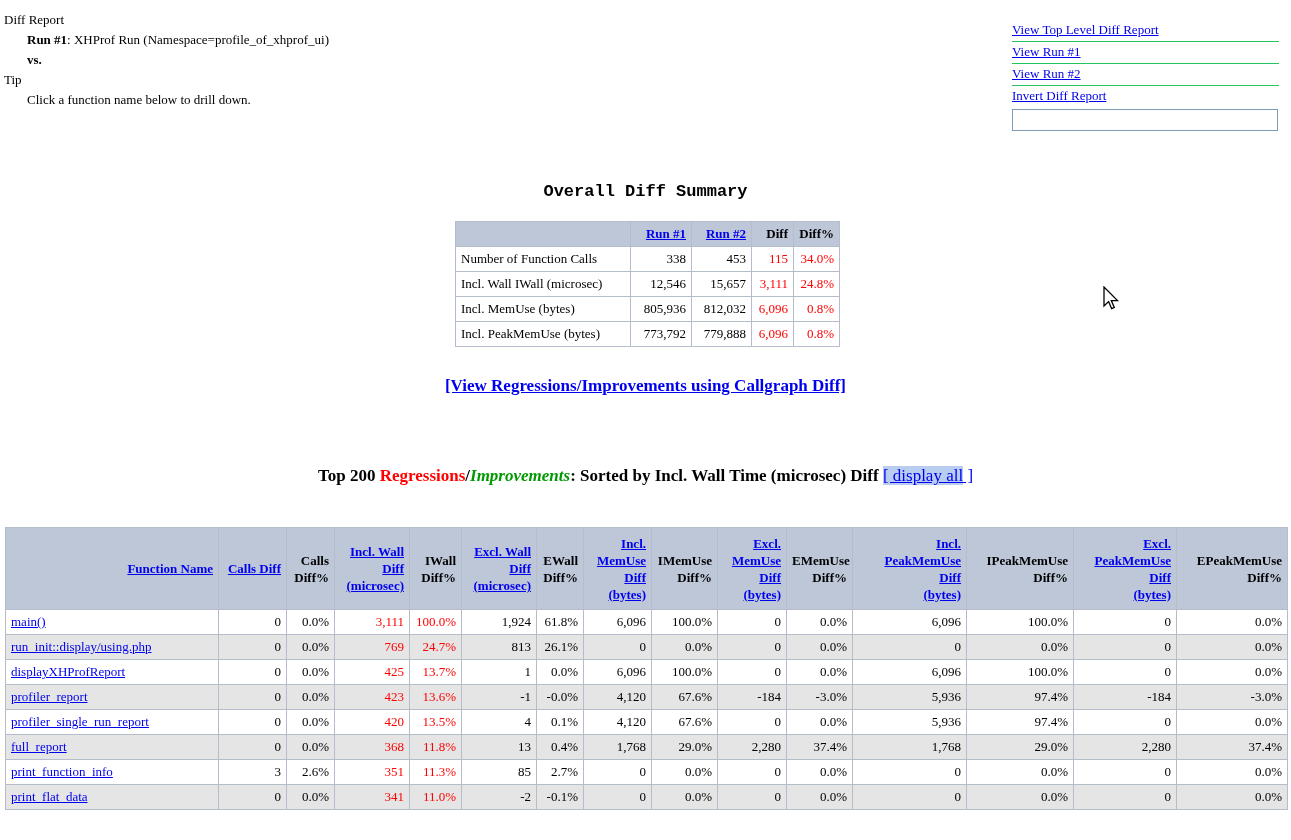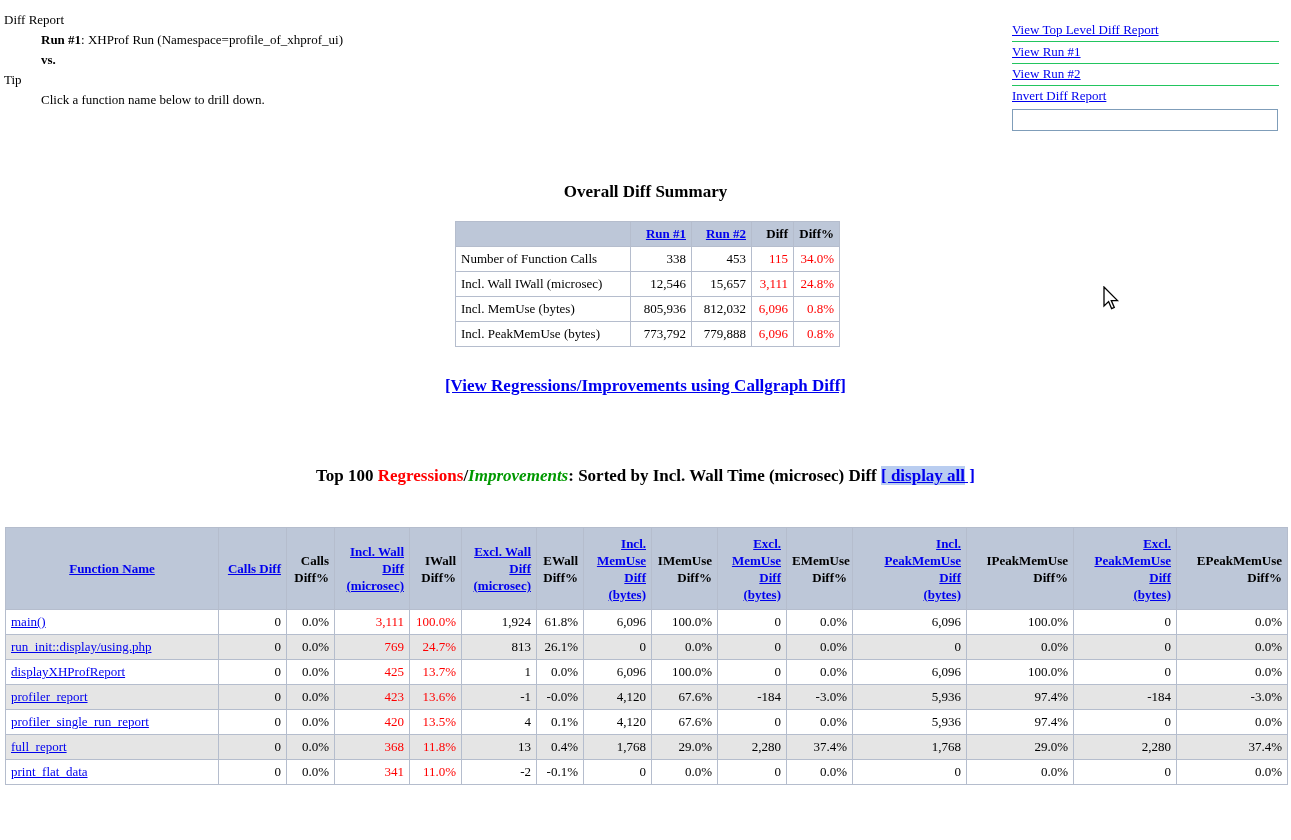--- a/index.html
+++ b/index.html
@@ -9,67 +9,67 @@
   *{box-sizing:border-box;}
   html,body{margin:0;padding:0;}
   body{
     width:1291px;height:840px;position:relative;overflow:hidden;background:#fff;color:#000;
     font-family:"Liberation Serif","DejaVu Serif",serif;font-size:13px;
   }
   a{color:var(--link);text-decoration:underline;cursor:pointer;}
 
   
   #diff-report{position:absolute;left:4px;top:10px;line-height:20px;}
-  #diff-report .dd{margin-left:37px;}
+  #diff-report .dd{margin-left:23px;}
   .b{font-weight:bold;}
 
   
   #nav{position:absolute;left:1012px;top:20px;width:267px;}
   .nav-item{border-bottom:1px solid #22c55e;padding:1px 0 2px 0;line-height:18px;}
   .nav-item:last-of-type{border-bottom:none;}
   #nav input{
     margin-top:2px;width:266px;height:22px;border:1px solid #7f9db9;background:#fff;
     font-family:"Liberation Serif","DejaVu Serif",serif;font-size:13px;padding:2px 3px;display:block;
   }
 
   
-  #summary-title{position:absolute;top:182px;left:0;width:100%;text-align:center;font-size:17px;font-weight:bold;}
+  #summary-title{position:absolute;top:182px;left:0;width:100%;text-align:center;font-size:17px;font-weight:bold;font-family:Liberation Mono, monospace;}
   #summary-table{
     position:absolute;top:221px;left:455px;border-collapse:collapse;table-layout:fixed;width:384px;
   }
   #summary-table th,#summary-table td{
     border:1px solid var(--border);padding:3px 5px;line-height:18px;white-space:nowrap;overflow:hidden;
   }
   #summary-table thead th{background:var(--header_bg);font-weight:bold;}
   #summary-table .num{text-align:right;}
   #summary-table a{font-weight:bold;}
   .red{color:var(--red);}
 
   
   #callgraph{position:absolute;top:376px;left:0;width:100%;text-align:center;font-size:17px;font-weight:bold;}
 
   
   #top100{position:absolute;top:466px;left:0;width:100%;text-align:center;font-size:17px;font-weight:bold;}
   #top100 .reg{color:var(--red);}
   #top100 .imp{color:var(--green);font-style:italic;}
-  #top100 a{font-weight:bold;}
+  #top100 a{font-weight:normal;}
   #top100 .hl{background:var(--highlight);}
 
   
   #main-table{
     position:absolute;top:527px;left:5px;width:1282px;border-collapse:collapse;table-layout:fixed;
   }
   #main-table th,#main-table td{
     border:1px solid var(--border);padding:3px 5px;line-height:18px;white-space:nowrap;overflow:hidden;
   }
   #main-table thead th{
     background:var(--header_bg);font-weight:bold;height:82px;vertical-align:middle;
     white-space:pre-line;text-align:right;line-height:17px;padding:2px 5px;
   }
-  #main-table thead th:first-child{text-align:center;}
+  #main-table thead th:first-child{text-align:right;}
   #main-table tbody td{height:19px;}
   #main-table .num{text-align:right;}
   #main-table tbody tr:nth-child(even){background:var(--row_alt);}
 
   
   #cursor{position:absolute;left:1101px;top:286px;width:24px;height:28px;pointer-events:none;}
 </style>
 </head>
 <body>
 
@@ -137,21 +137,21 @@
         <td class="num red">0.8%</td>
       </tr>
     </tbody>
 </table>
 
 <div id="callgraph">
   <a>[View Regressions/Improvements using Callgraph Diff]</a>
 </div>
 
 <div id="top100">
-  <span>Top 100 </span><span class="reg">Regressions</span><span>/</span><span class="imp">Improvements</span><span>: Sorted by Incl. Wall Time (microsec) Diff </span><a><span class="hl">[ display all</span><span> ]</span></a>
+  <span>Top 200 </span><span class="reg">Regressions</span><span>/</span><span class="imp">Improvements</span><span>: Sorted by Incl. Wall Time (microsec) Diff </span><a><span class="hl">[ display all</span><span> ]</span></a>
 </div>
 
 <table id="main-table">
   <colgroup>
     <col style="width:213px">
       <col style="width:68px">
       <col style="width:48px">
       <col style="width:75px">
     <col style="width:52px">
       <col style="width:75px">
@@ -304,20 +304,37 @@
         <td class="num">1,768</td>
         <td class="num">29.0%</td>
         <td class="num">2,280</td>
         <td class="num">37.4%</td>
         <td class="num">1,768</td>
         <td class="num">29.0%</td>
         <td class="num">2,280</td>
         <td class="num">37.4%</td>
       </tr>
       <tr>
+        <td><a>print_function_info</a></td>
+        <td class="num">3</td>
+        <td class="num">2.6%</td>
+        <td class="num red">351</td>
+        <td class="num red">11.3%</td>
+        <td class="num">85</td>
+        <td class="num">2.7%</td>
+        <td class="num">0</td>
+        <td class="num">0.0%</td>
+        <td class="num">0</td>
+        <td class="num">0.0%</td>
+        <td class="num">0</td>
+        <td class="num">0.0%</td>
+        <td class="num">0</td>
+        <td class="num">0.0%</td>
+      </tr>
+      <tr>
         <td><a>print_flat_data</a></td>
         <td class="num">0</td>
         <td class="num">0.0%</td>
         <td class="num red">341</td>
         <td class="num red">11.0%</td>
         <td class="num">-2</td>
         <td class="num">-0.1%</td>
         <td class="num">0</td>
         <td class="num">0.0%</td>
         <td class="num">0</td>

